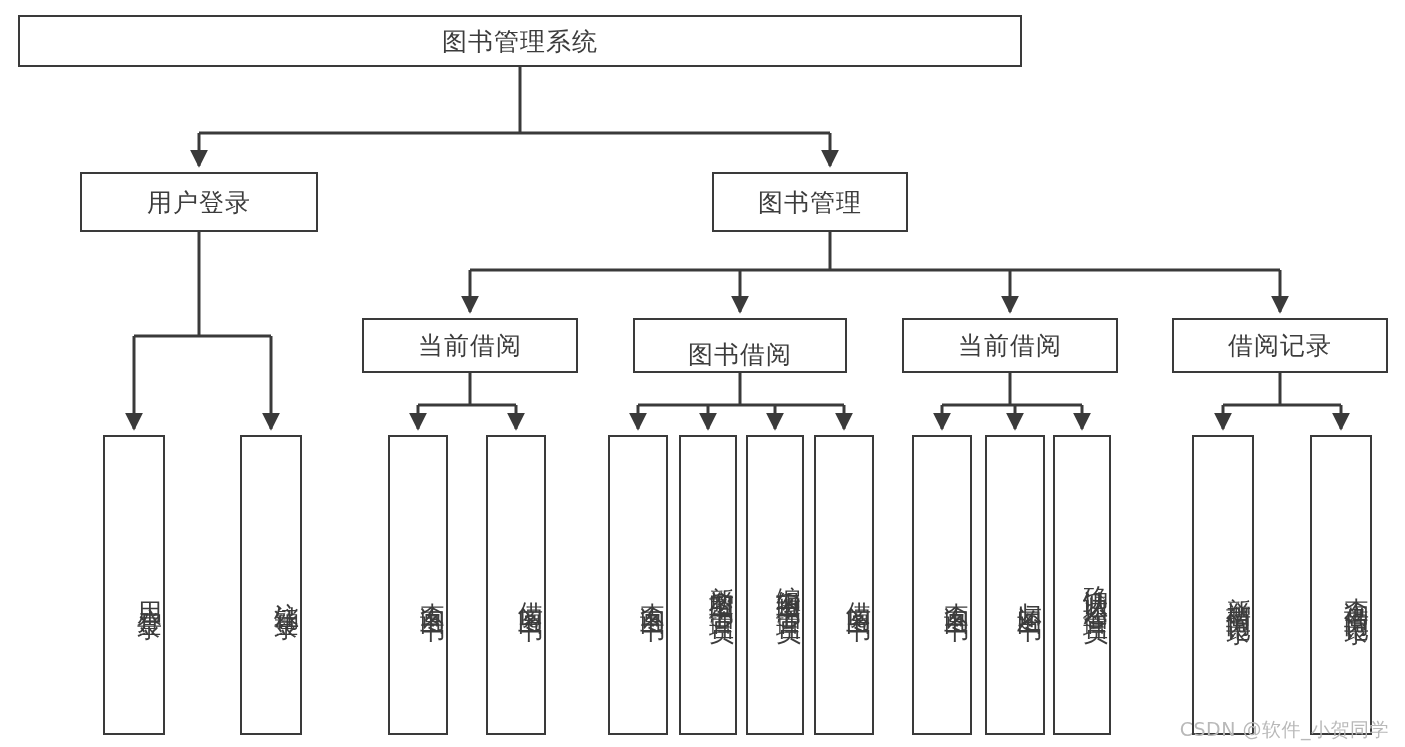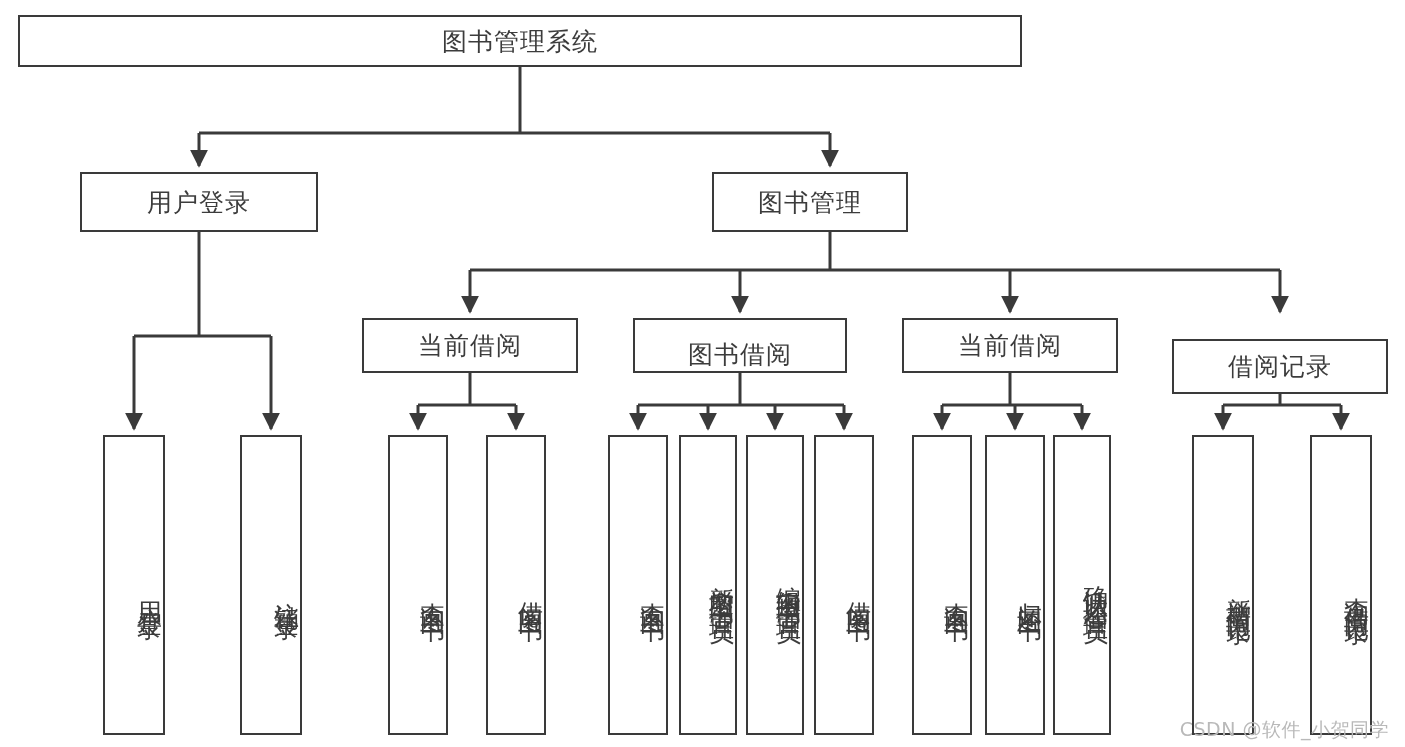--- a/index.html
+++ b/index.html
@@ -138,21 +138,21 @@
 
   <div class="node horiz" style="left: 362px; top: 318px; width: 216px; height: 55px;">
     <span>当前借阅</span>
   </div>
   <div class="node horiz" style="left: 633px; top: 318px; width: 214px; height: 55px; align-items: flex-end;">
     <span>图书借阅</span>
   </div>
   <div class="node horiz" style="left: 902px; top: 318px; width: 216px; height: 55px;">
     <span>当前借阅</span>
   </div>
-  <div class="node horiz" style="left: 1172px; top: 318px; width: 216px; height: 55px; margin-top: 21px;">
+  <div class="node horiz" style="left: 1172px; top: 318px; width: 216px; height: 55px;">
     <span>借阅记录</span>
   </div>
 
   <div class="node vert" style="left: 103px; top: 435px; width: 62px; height: 300px;">
     <span class="vtext">用户登录</span>
   </div>
   <div class="node vert" style="left: 240px; top: 435px; width: 62px; height: 300px;">
     <span class="vtext">注销登录</span>
   </div>
   <div class="node vert" style="left: 388px; top: 435px; width: 60px; height: 300px;">

